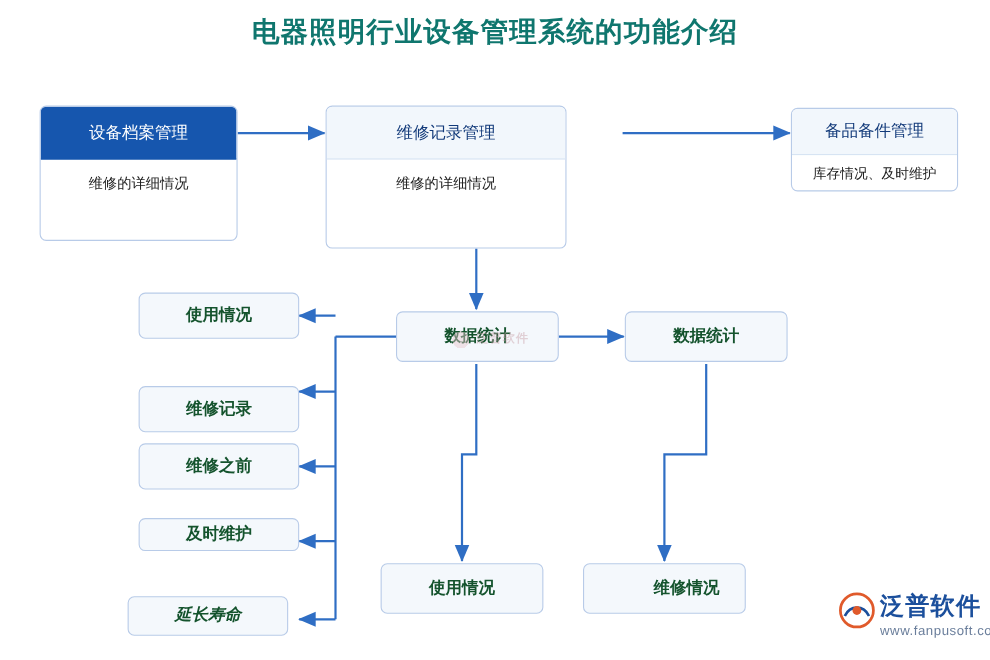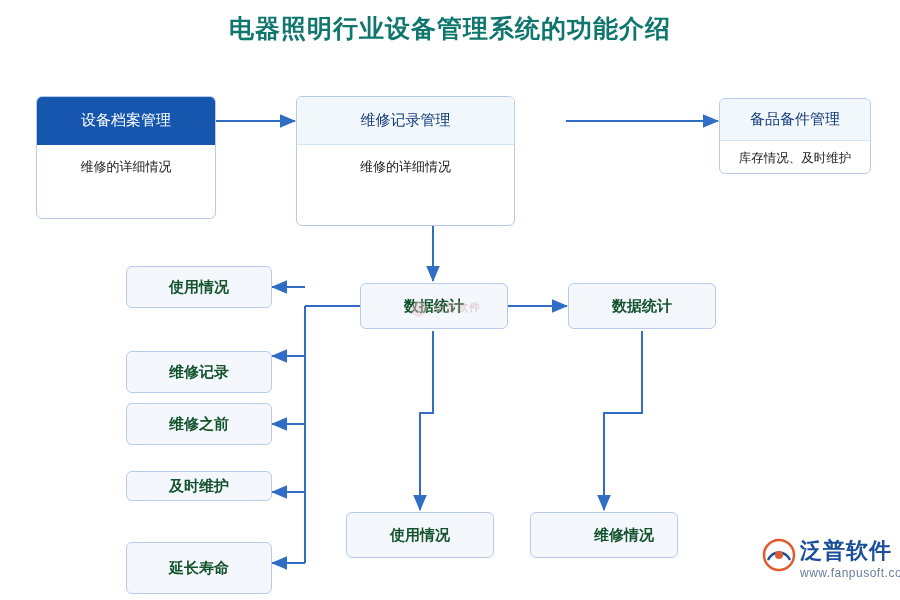--- a/index.html
+++ b/index.html
@@ -212,21 +212,21 @@
   </div>
 
   <div class="node plain" style="left:360px; top:283px; width:148px; height:46px;">数据统计</div>
 
   <div class="node plain" style="left:568px; top:283px; width:148px; height:46px;">数据统计</div>
 
   <div class="node plain" style="left:126px; top:266px; width:146px; height:42px;">使用情况</div>
   <div class="node plain" style="left:126px; top:335px; width:146px; height:42px;margin-top:16px;">维修记录</div>
   <div class="node plain" style="left:126px; top:403px; width:146px; height:42px;">维修之前</div>
   <div class="node plain" style="left:126px; top:471px; width:146px; height:30px;">及时维护</div>
-  <div class="node plain" style="left:126px; top:542px; width:146px; height:52px;">延长寿命</div>
+  <div class="node plain" style="left:116px; top:542px; width:146px; height:36px;font-style:italic;">延长寿命</div>
 
   <div class="node plain" style="left:346px; top:512px; width:148px; height:46px;">使用情况</div>
   <div class="node plain" style="left:530px; top:512px; width:148px; height:46px;padding-left:40px;">维修情况</div>
 
   <div class="wm-center">
     <div class="wm-mark"></div>
     <div class="wm-text">泛普软件</div>
   </div>
 
   <div class="logo">

